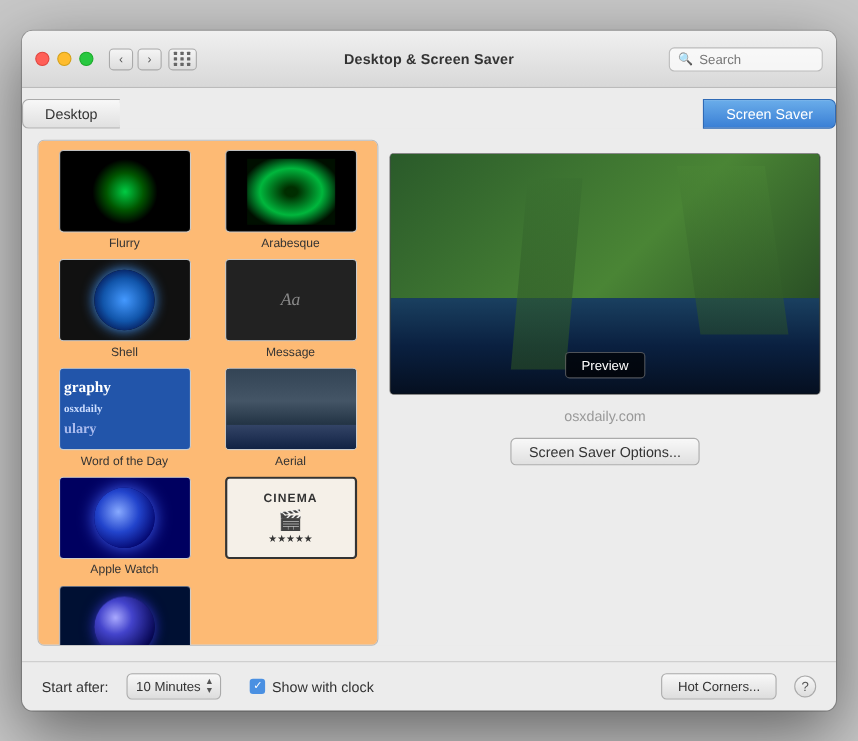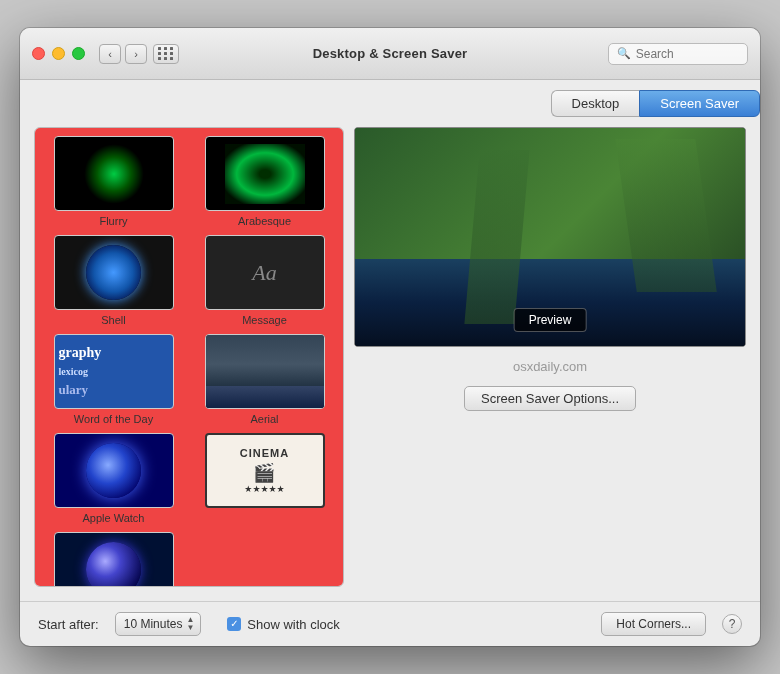--- a/index.html
+++ b/index.html
@@ -121,21 +121,21 @@
       font-size: 12px;
       color: #999;
       width: 100%;
     }
 
     
     .tabs-area {
       background: #ececec;
       padding: 10px 0 0;
       display: flex;
-      justify-content: flex-end;
+      justify-content: space-between;
       gap: 0;
     }
     .tab-btn {
       padding: 5px 20px;
       font-size: 13px;
       border: 1px solid #aaa;
       cursor: pointer;
       background: linear-gradient(to bottom, #f8f8f8, #e0e0e0);
       color: #333;
     }
@@ -154,21 +154,21 @@
     .main-content {
       display: flex;
       margin: 10px 14px 14px;
       gap: 10px;
       background: #ececec;
     }
 
     
     .ss-list {
       width: 310px;
-      background: #ef4444;
+      background: #fdba74;
       border: 1px solid #bbb;
       border-radius: 6px;
       overflow-y: auto;
       height: 460px;
       padding: 8px;
     }
     .ss-grid {
       display: grid;
       grid-template-columns: 1fr 1fr;
       gap: 8px 10px;
@@ -230,21 +230,21 @@
       box-shadow: 0 0 12px #4499ff;
     }
     .thumb-message {
       background: #222;
       display: flex;
       align-items: center;
       justify-content: center;
     }
     .thumb-message-text {
       color: #888;
-      font-size: 22px;
+      font-size: 16px;
       font-family: Georgia, serif;
       font-style: italic;
     }
     .thumb-itunes {
       background: #1a2a4a;
       overflow: hidden;
     }
     .thumb-wotd {
       background: #2255aa;
       overflow: hidden;
@@ -292,20 +292,21 @@
       justify-content: center;
     }
 
     
     .preview-panel {
       flex: 1;
       display: flex;
       flex-direction: column;
       align-items: center;
       gap: 12px;
+      margin-top: 12px;
     }
     .preview-box {
       width: 100%;
       height: 220px;
       background: #000;
       border-radius: 4px;
       border: 1px solid #888;
       position: relative;
       overflow: hidden;
     }
@@ -555,21 +556,21 @@
         <div class="ss-item">
           <div class="ss-thumb thumb-message">
             <span class="thumb-message-text">Aa</span>
           </div>
           <span class="ss-label">Message</span>
         </div>
 
 
         <div class="ss-item">
           <div class="ss-thumb thumb-wotd">
-            <span class="wotd-text">graphy<br><span style="font-size:10px;color:#ccddff;">lexicog</span><br><span style="font-size:13px;color:#aabbee;">ulary</span></span>
+            <span class="wotd-text">graphy<br><span style="font-size:10px;color:#ccddff;">osxdaily</span><br><span style="font-size:13px;color:#aabbee;">ulary</span></span>
           </div>
           <span class="ss-label">Word of the Day</span>
         </div>
 
         <div class="ss-item">
           <div class="ss-thumb" style="background:#334; overflow:hidden;">
             <div class="aerial-img"></div>
           </div>
           <span class="ss-label">Aerial</span>
         </div>

